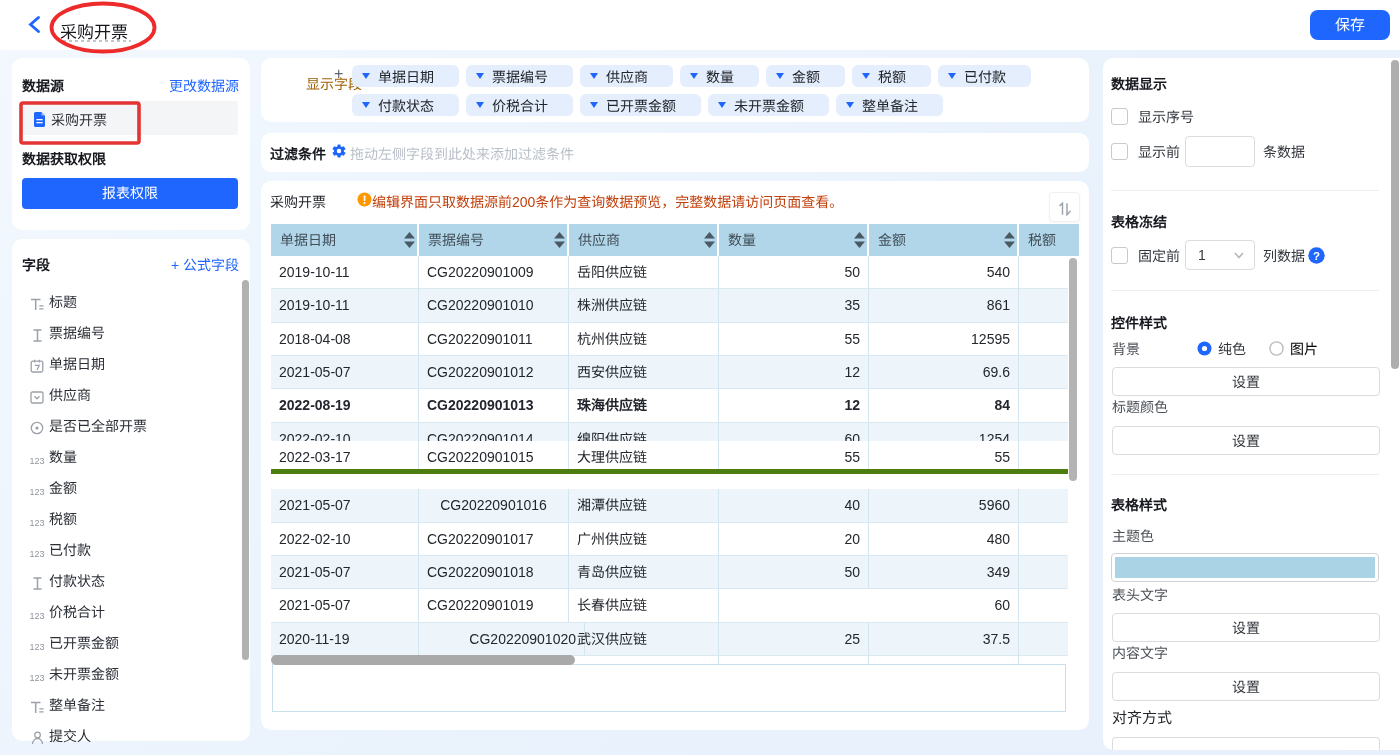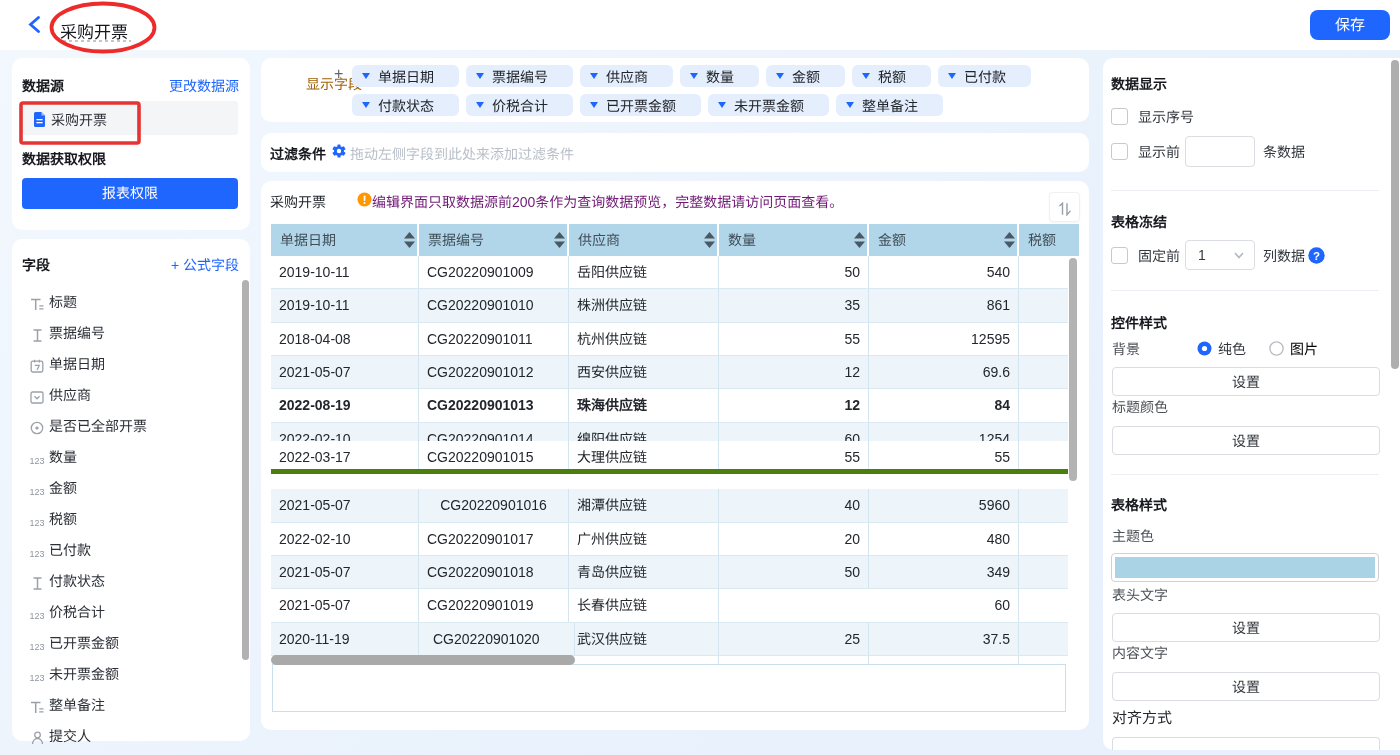--- a/index.html
+++ b/index.html
@@ -194,21 +194,21 @@
   <div class="abs" style="left:89px; top:10px; color:#b9bfc8;">拖动左侧字段到此处来添加过滤条件</div>
 </div>
 
 <div id="card-table" class="card">
   <div class="abs" style="left:9px; top:10px; color:#23272d;">采购开票</div>
   <svg class="abs" style="left:96px; top:11px;" width="15" height="15" viewBox="0 0 15 15">
       <circle cx="7.5" cy="7.5" r="7" fill="#ff9800"></circle>
       <rect x="6.7" y="3.4" width="1.7" height="5.6" rx="0.8" fill="#fff"></rect>
       <circle cx="7.5" cy="11" r="1" fill="#fff"></circle>
     </svg>
-  <div class="abs" style="left:111px; top:10px; color:#701a75;">编辑界面只取数据源前200条作为查询数据预览，完整数据请访问页面查看。</div>
+  <div class="abs" style="left:111px; top:10px; color:#c2410c;">编辑界面只取数据源前200条作为查询数据预览，完整数据请访问页面查看。</div>
   <div class="abs" style="left:788px; top:11px; width:31px; height:30px; border:1px solid #f0f0f0; border-radius:4px; box-shadow:0 1px 3px rgba(0,0,0,0.04);">
     <svg width="14" height="14" viewBox="0 0 14 14" style="margin:9px 0 0 8px;">
         <path d="M1.5 4 L4.5 1.2 L4.5 12.8" stroke="#98a0a8" stroke-width="1.4" fill="none"></path>
         <path d="M9 1.2 L9 12.8 L12.4 8.9" stroke="#98a0a8" stroke-width="1.4" fill="none"></path>
       </svg>
   </div>
   <div id="tbl">
       <div class="th-row">
         <div class="th-cell" style="left:0px; width:148px;">单据日期</div>
         <svg class="caret" style="left:132px;" width="13" height="16" viewBox="0 0 13 16">
@@ -319,21 +319,21 @@
       </div>
       <div class="t-row r-odd" style="top:365.29999999999995px; border-bottom:1px solid #d9e8f1;">
         <div class="t-cell" style="left:0px; width:148px; ">2021-05-07</div>
         <div class="t-cell" style="left:148px; width:150px; ">CG20220901019</div>
         <div class="t-cell" style="left:298px; width:150px; ">长春供应链</div>
         <div class="t-cell" style="left:598px; width:150px; text-align:right;">60</div>
         <div class="t-cell" style="left:748px; width:145px;"></div>
       </div>
       <div class="t-row r-even" style="top:398.63px; border-bottom:1px solid #d9e8f1;">
         <div class="t-cell" style="left:0px; width:148px; ">2020-11-19</div>
-        <div class="t-cell" style="left:154px; width:150px; ">CG20220901020</div>
+        <div class="t-cell" style="left:164px; width:150px;text-align:right; ">CG20220901020</div>
         <div class="t-cell" style="left:298px; width:150px; ">武汉供应链</div>
         <div class="t-cell" style="left:448px; width:150px; text-align:right;">25</div>
         <div class="t-cell" style="left:598px; width:150px; text-align:right;">37.5</div>
         <div class="t-cell" style="left:748px; width:145px;"></div>
       </div>
       <div class="t-row r-odd" style="top:431.96px; height:9px;">
         <div class="t-cell" style="left:0px; width:148px; height:13px;"></div>
         <div class="t-cell" style="left:148px; width:150px; height:13px;"></div>
         <div class="t-cell" style="left:298px; width:150px; height:13px;"></div>
         <div class="t-cell" style="left:448px; width:150px; height:13px;"></div>

